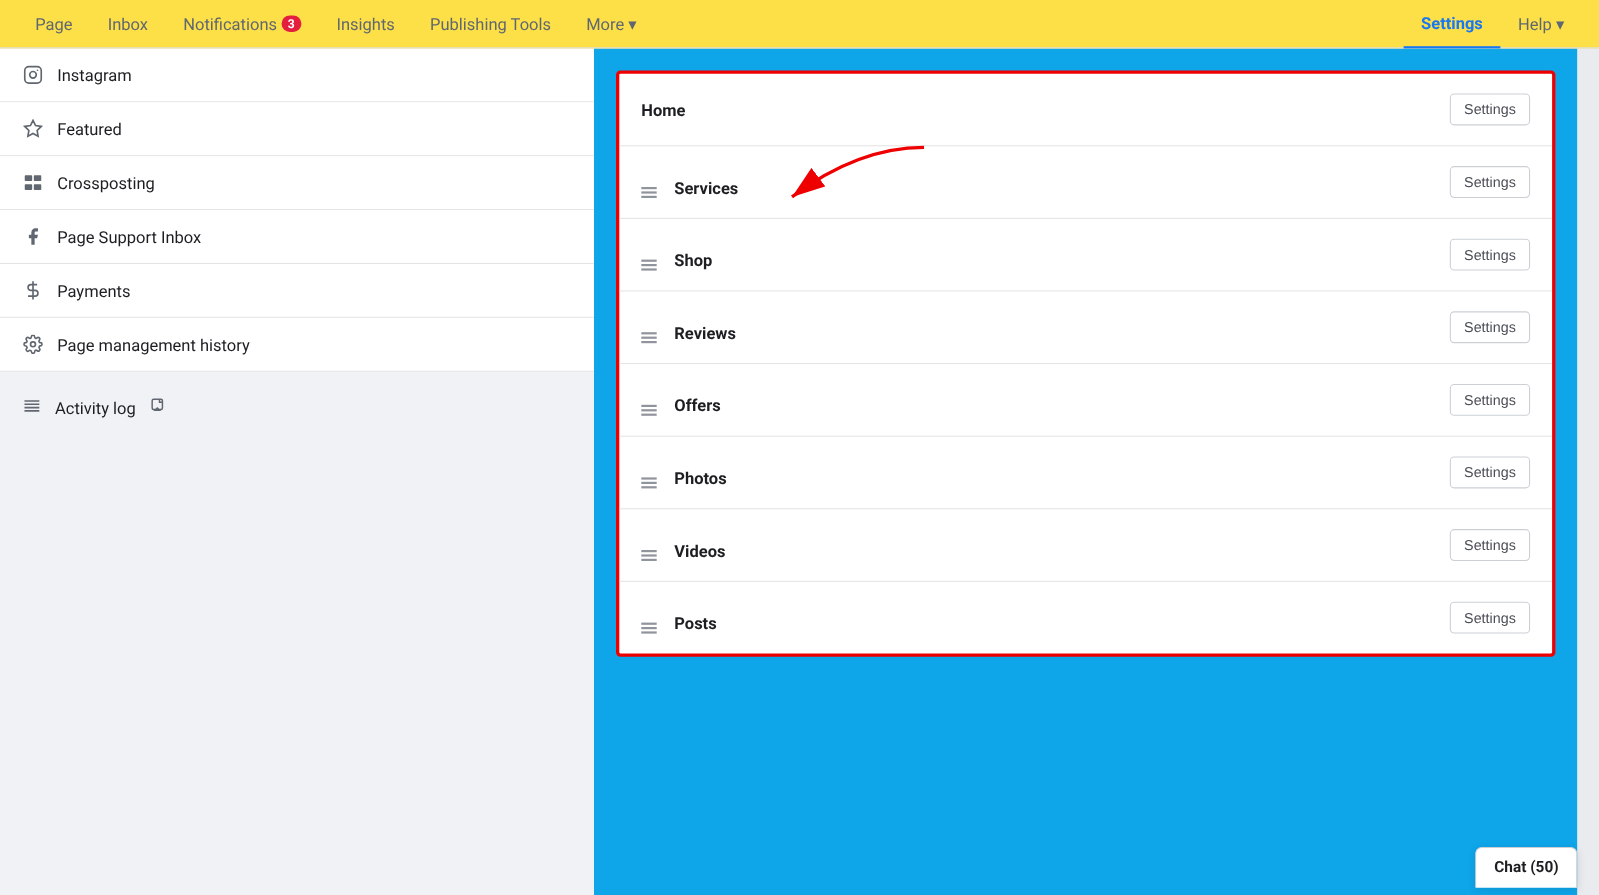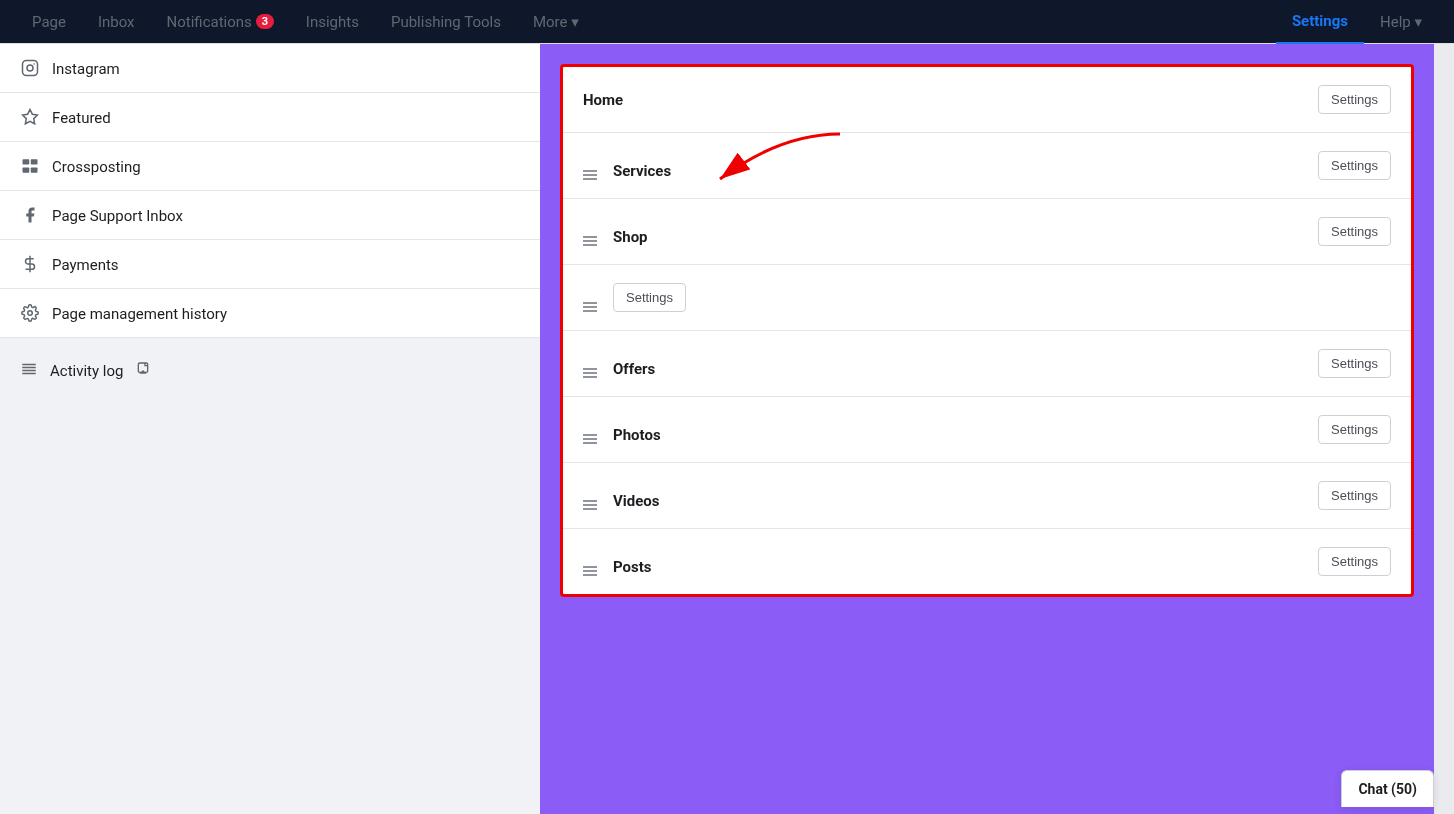--- a/index.html
+++ b/index.html
@@ -5,21 +5,21 @@
     * { box-sizing: border-box; margin: 0; padding: 0; }
     body {
       font-family: -apple-system, BlinkMacSystemFont, 'Segoe UI', Roboto, Helvetica, Arial, sans-serif;
       background: #e9ebee;
       font-size: 14px;
       color: #1c1e21;
     }
 
     
     .top-nav {
-      background: #0f172a;
+      background: #fde047;
       border-bottom: 1px solid #dddfe2;
       height: 44px;
       display: flex;
       align-items: center;
       padding: 0 16px;
       position: relative;
     }
     .nav-left {
       display: flex;
       align-items: center;
@@ -108,21 +108,21 @@
       gap: 12px;
       font-size: 15px;
       color: #1c1e21;
       margin-top: 8px;
     }
 
     
     .content-area {
       flex: 1;
       padding: 20px;
-      background: #8b5cf6;
+      background: #0ea5e9;
       display: flex;
       flex-direction: column;
     }
 
     .content-panel {
       background: #fff;
       border: 3px solid #e00;
       border-radius: 4px;
       overflow: hidden;
     }
@@ -372,20 +372,21 @@
           <span class="row-label">Shop</span>
           <button class="settings-btn">Settings</button>
         </div>
 
         <div class="panel-row">
           <span class="row-icon">
             <span class="hamburger-line"></span>
             <span class="hamburger-line"></span>
             <span class="hamburger-line"></span>
           </span>
+          <span class="row-label">Reviews</span>
           <button class="settings-btn">Settings</button>
         </div>
 
         <div class="panel-row">
           <span class="row-icon">
             <span class="hamburger-line"></span>
             <span class="hamburger-line"></span>
             <span class="hamburger-line"></span>
           </span>
           <span class="row-label">Offers</span>

